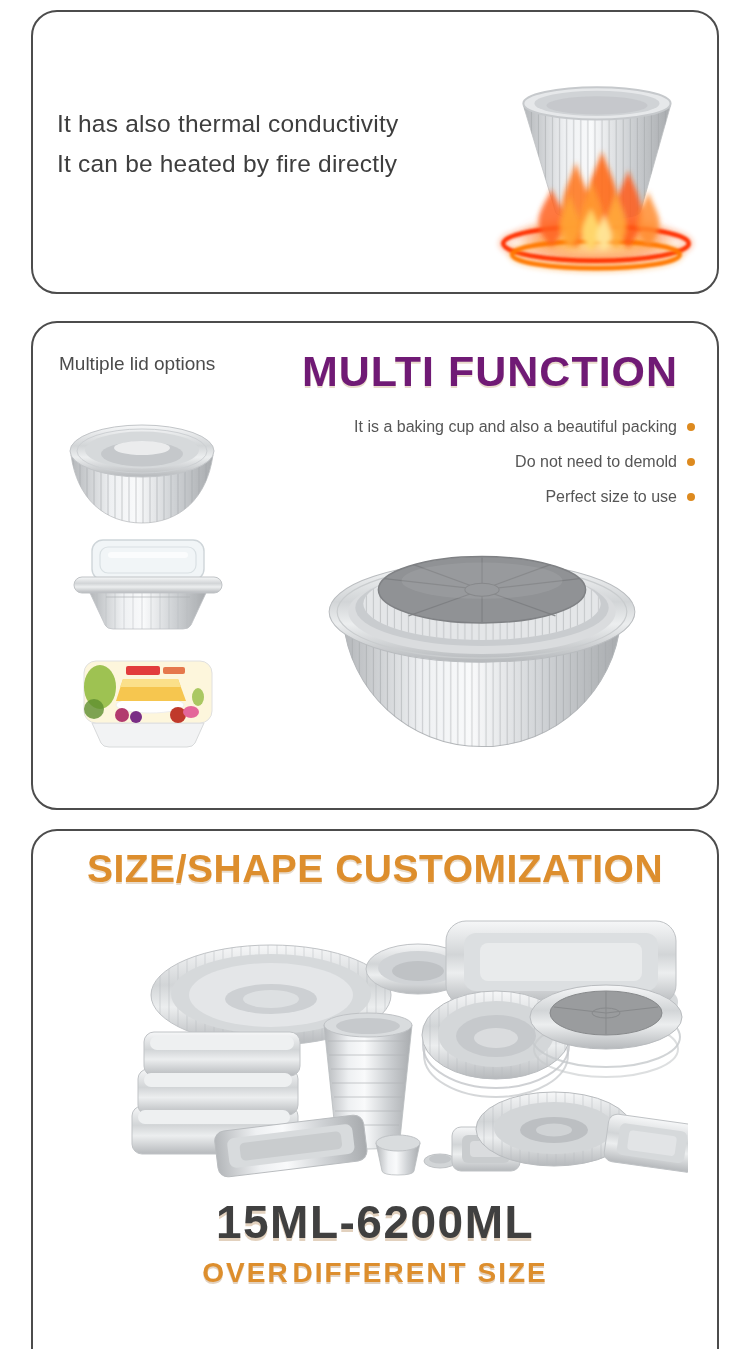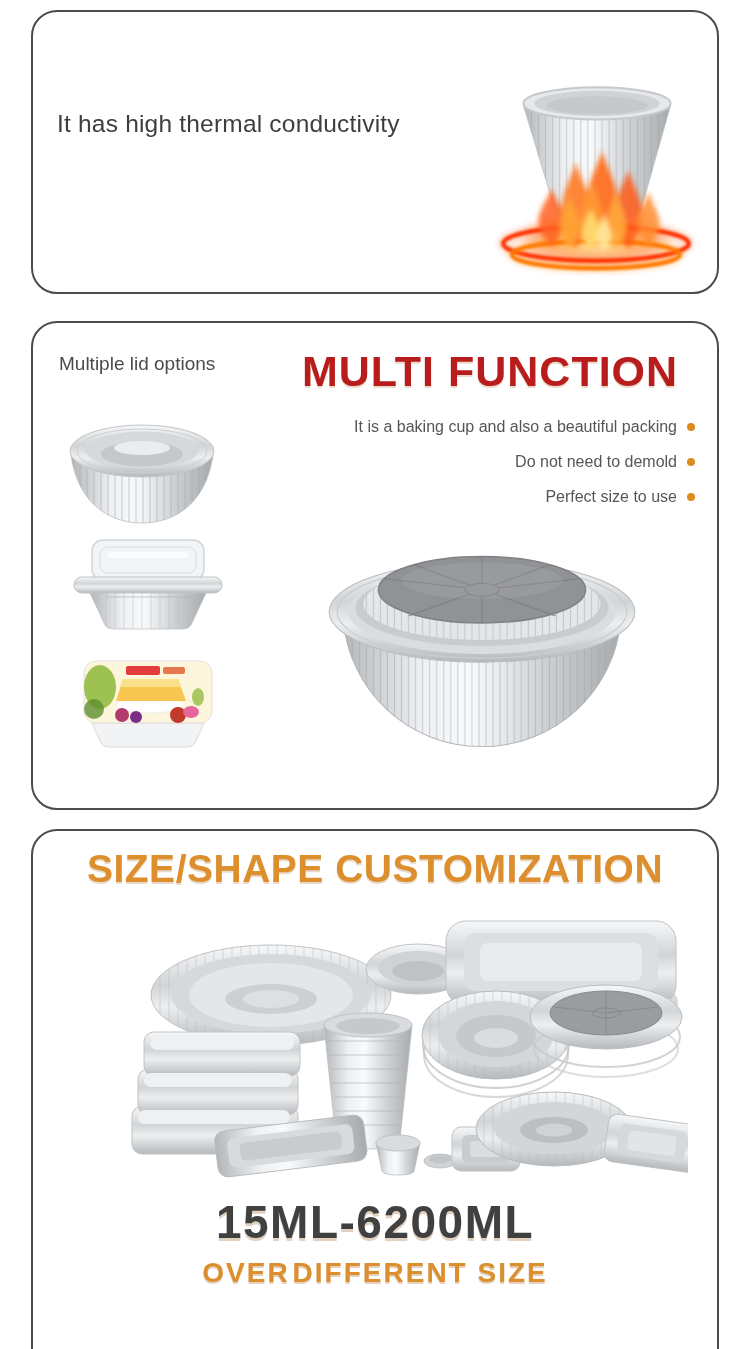--- a/index.html
+++ b/index.html
@@ -10,21 +10,21 @@
   #card1{top:10px;height:284px;}
   #card2{top:321px;height:489px;}
   #card3{top:829px;height:588px;}
 
   .c1-text{position:absolute;left:24px;top:92px;font-size:24.5px;line-height:40px;
            color:#3e3e3e;letter-spacing:.2px;}
   .fire-svg{position:absolute;left:446px;top:50px;width:242px;height:222px;}
 
   .caption{position:absolute;left:26px;top:30px;font-size:19px;color:#4b4b4b;}
   .c2-title{position:absolute;left:246px;right:16px;top:24px;text-align:center;
-            font-size:43px;font-weight:bold;color:#b91c1c;letter-spacing:1px;
+            font-size:43px;font-weight:bold;color:#701a75;letter-spacing:1px;
             text-shadow:0 2px 0 rgba(150,90,20,.22);}
   .bullets{position:absolute;right:22px;top:86px;list-style:none;margin:0;padding:0;}
   .bullets li{height:35px;font-size:16px;color:#565656;display:flex;
               justify-content:flex-end;align-items:center;gap:10px;}
   .dot{width:8px;height:8px;border-radius:50%;background:#dd8a1f;flex:0 0 auto;}
   .thumb1{position:absolute;left:30px;top:84px;width:158px;height:124px;}
   .thumb2{position:absolute;left:33px;top:212px;width:163px;height:96px;}
   .thumb3{position:absolute;left:45px;top:334px;width:138px;height:92px;}
   .main-svg{position:absolute;left:274px;top:194px;width:350px;height:244px;}
 
@@ -78,21 +78,22 @@
       <line x1="3" y1="0" x2="3" y2="8" stroke="#9fa3a6" stroke-width="1.1" opacity="0.5"></line>
     </pattern>
     <pattern id="flutesSoft" width="9" height="8" patternUnits="userSpaceOnUse">
       <line x1="4" y1="0" x2="4" y2="8" stroke="#b6b9bc" stroke-width="1.1" opacity="0.45"></line>
     </pattern>
   </defs>
 </svg>
 
 <section class="card" id="card1">
   <div class="c1-text">
-    <div>It has high thermal conductivity</div>
+    <div>It has also thermal conductivity</div>
+    <div>It can be heated by fire directly</div>
   </div>
   <svg class="fire-svg" viewBox="0 0 240 218">
     <ellipse cx="116" cy="176" rx="80" ry="26" fill="url(#fireRad)" filter="url(#f6)" opacity="0.85"></ellipse>
     <ellipse cx="116" cy="179" rx="92" ry="17" fill="none" stroke="#ff5500" stroke-width="10" opacity="0.25" filter="url(#f2)"></ellipse>
     <ellipse cx="116" cy="179" rx="92" ry="17" fill="none" stroke="#ff2e00" stroke-width="4.5" opacity="0.95" filter="url(#f1)"></ellipse>
     <ellipse cx="116" cy="190" rx="83" ry="13.5" fill="none" stroke="#ff9000" stroke-width="9" opacity="0.25" filter="url(#f2)"></ellipse>
     <ellipse cx="116" cy="190" rx="83" ry="13.5" fill="none" stroke="#ff7800" stroke-width="4.5" opacity="0.95" filter="url(#f1)"></ellipse>
     <g>
       <path d="M44,42 L76,148 C78,157 158,157 160,148 L190,42 Z" fill="url(#silverV)" stroke="#bfc2c5" stroke-width="0.8"></path>
       <path d="M44,42 L76,148 C78,157 158,157 160,148 L190,42 Z" fill="url(#flutes)"></path>

